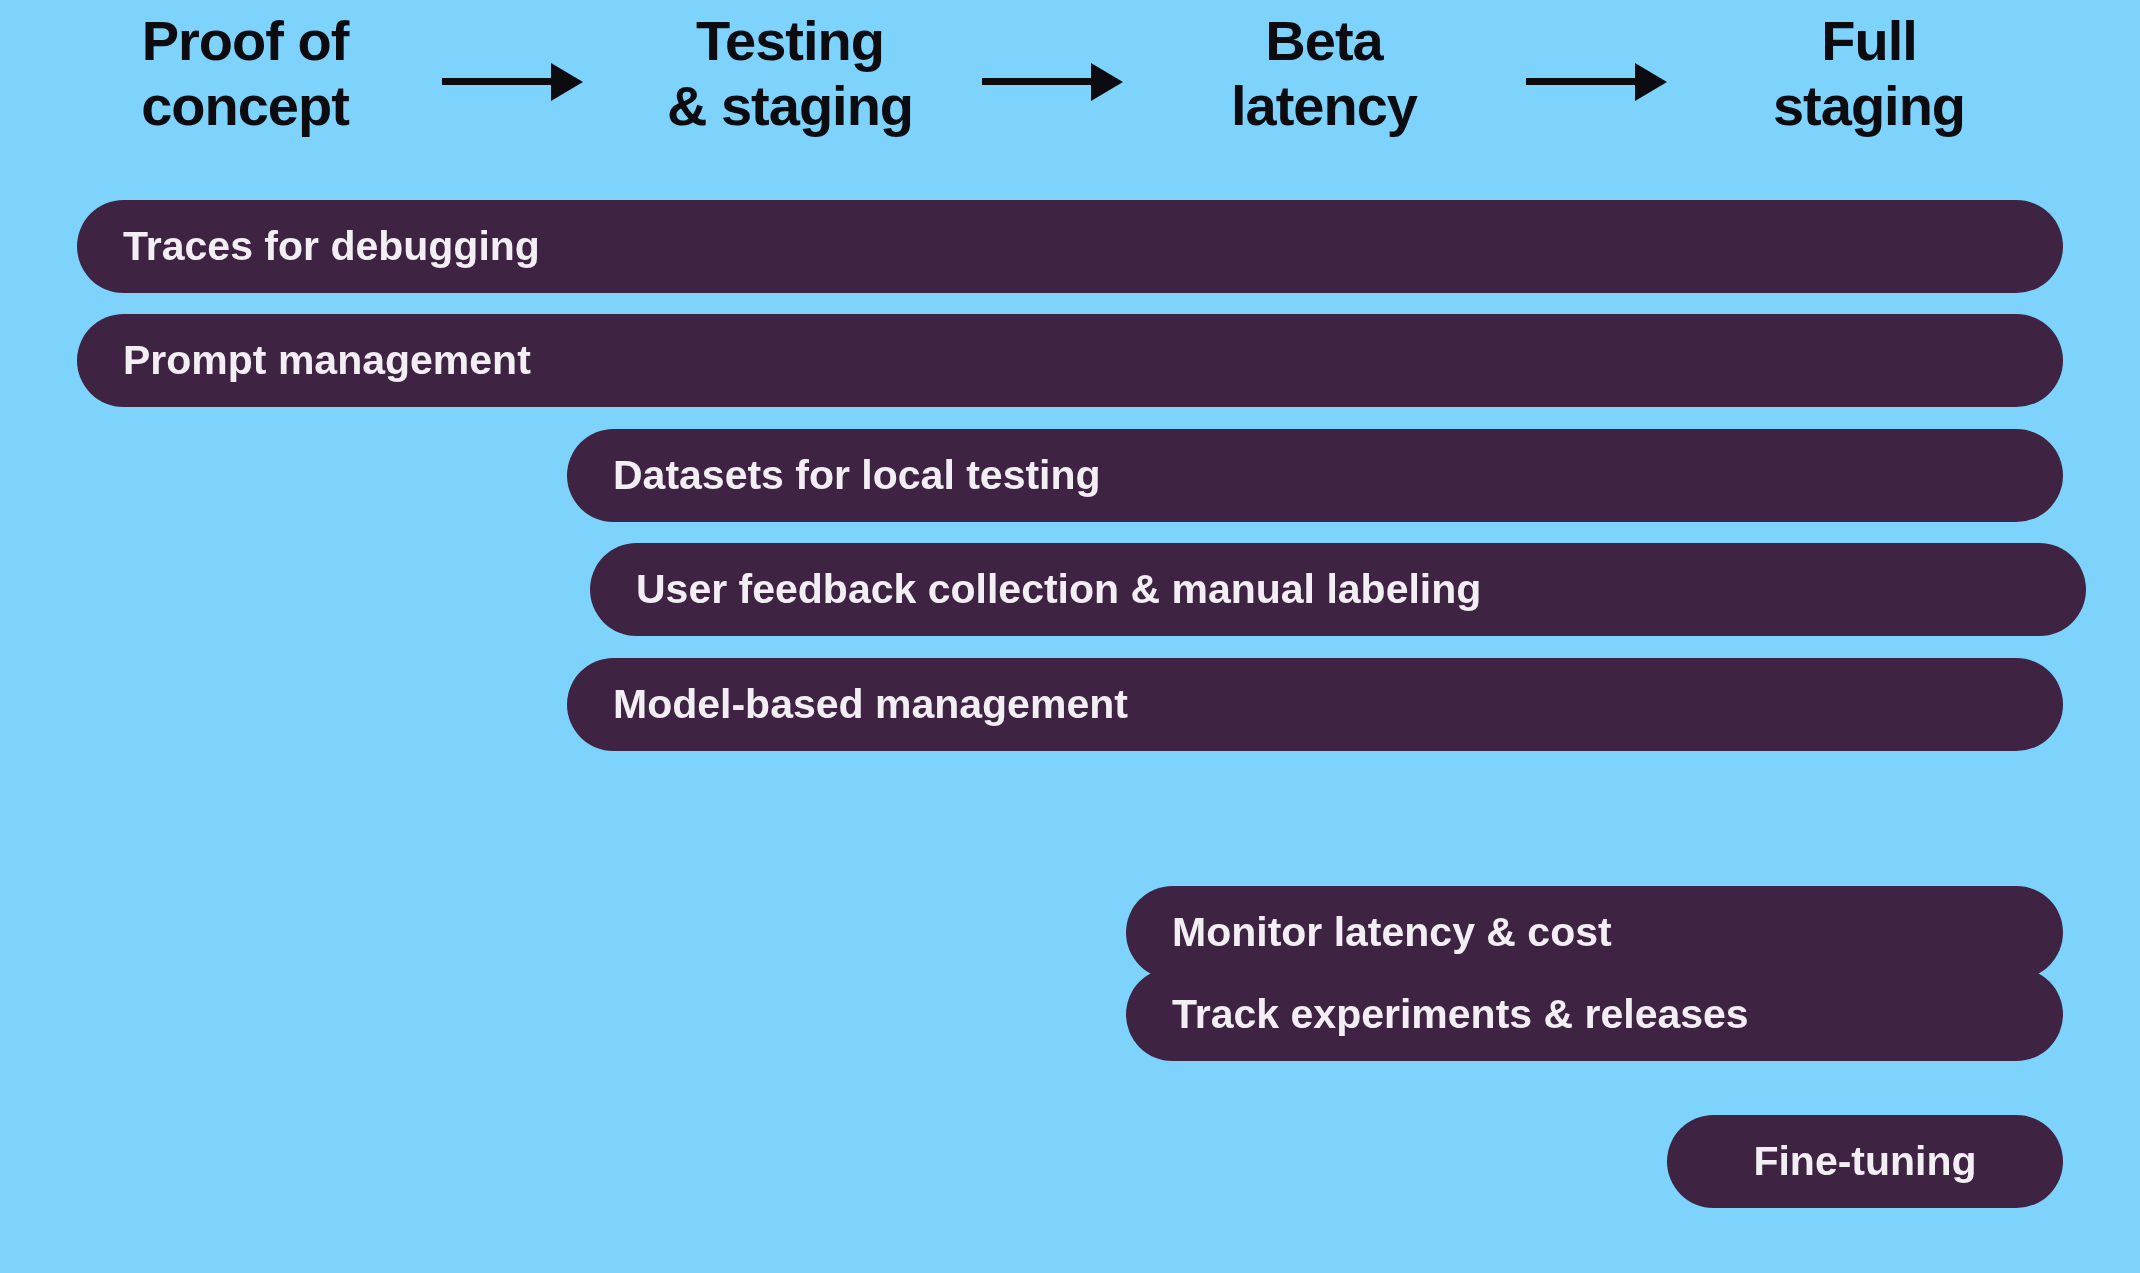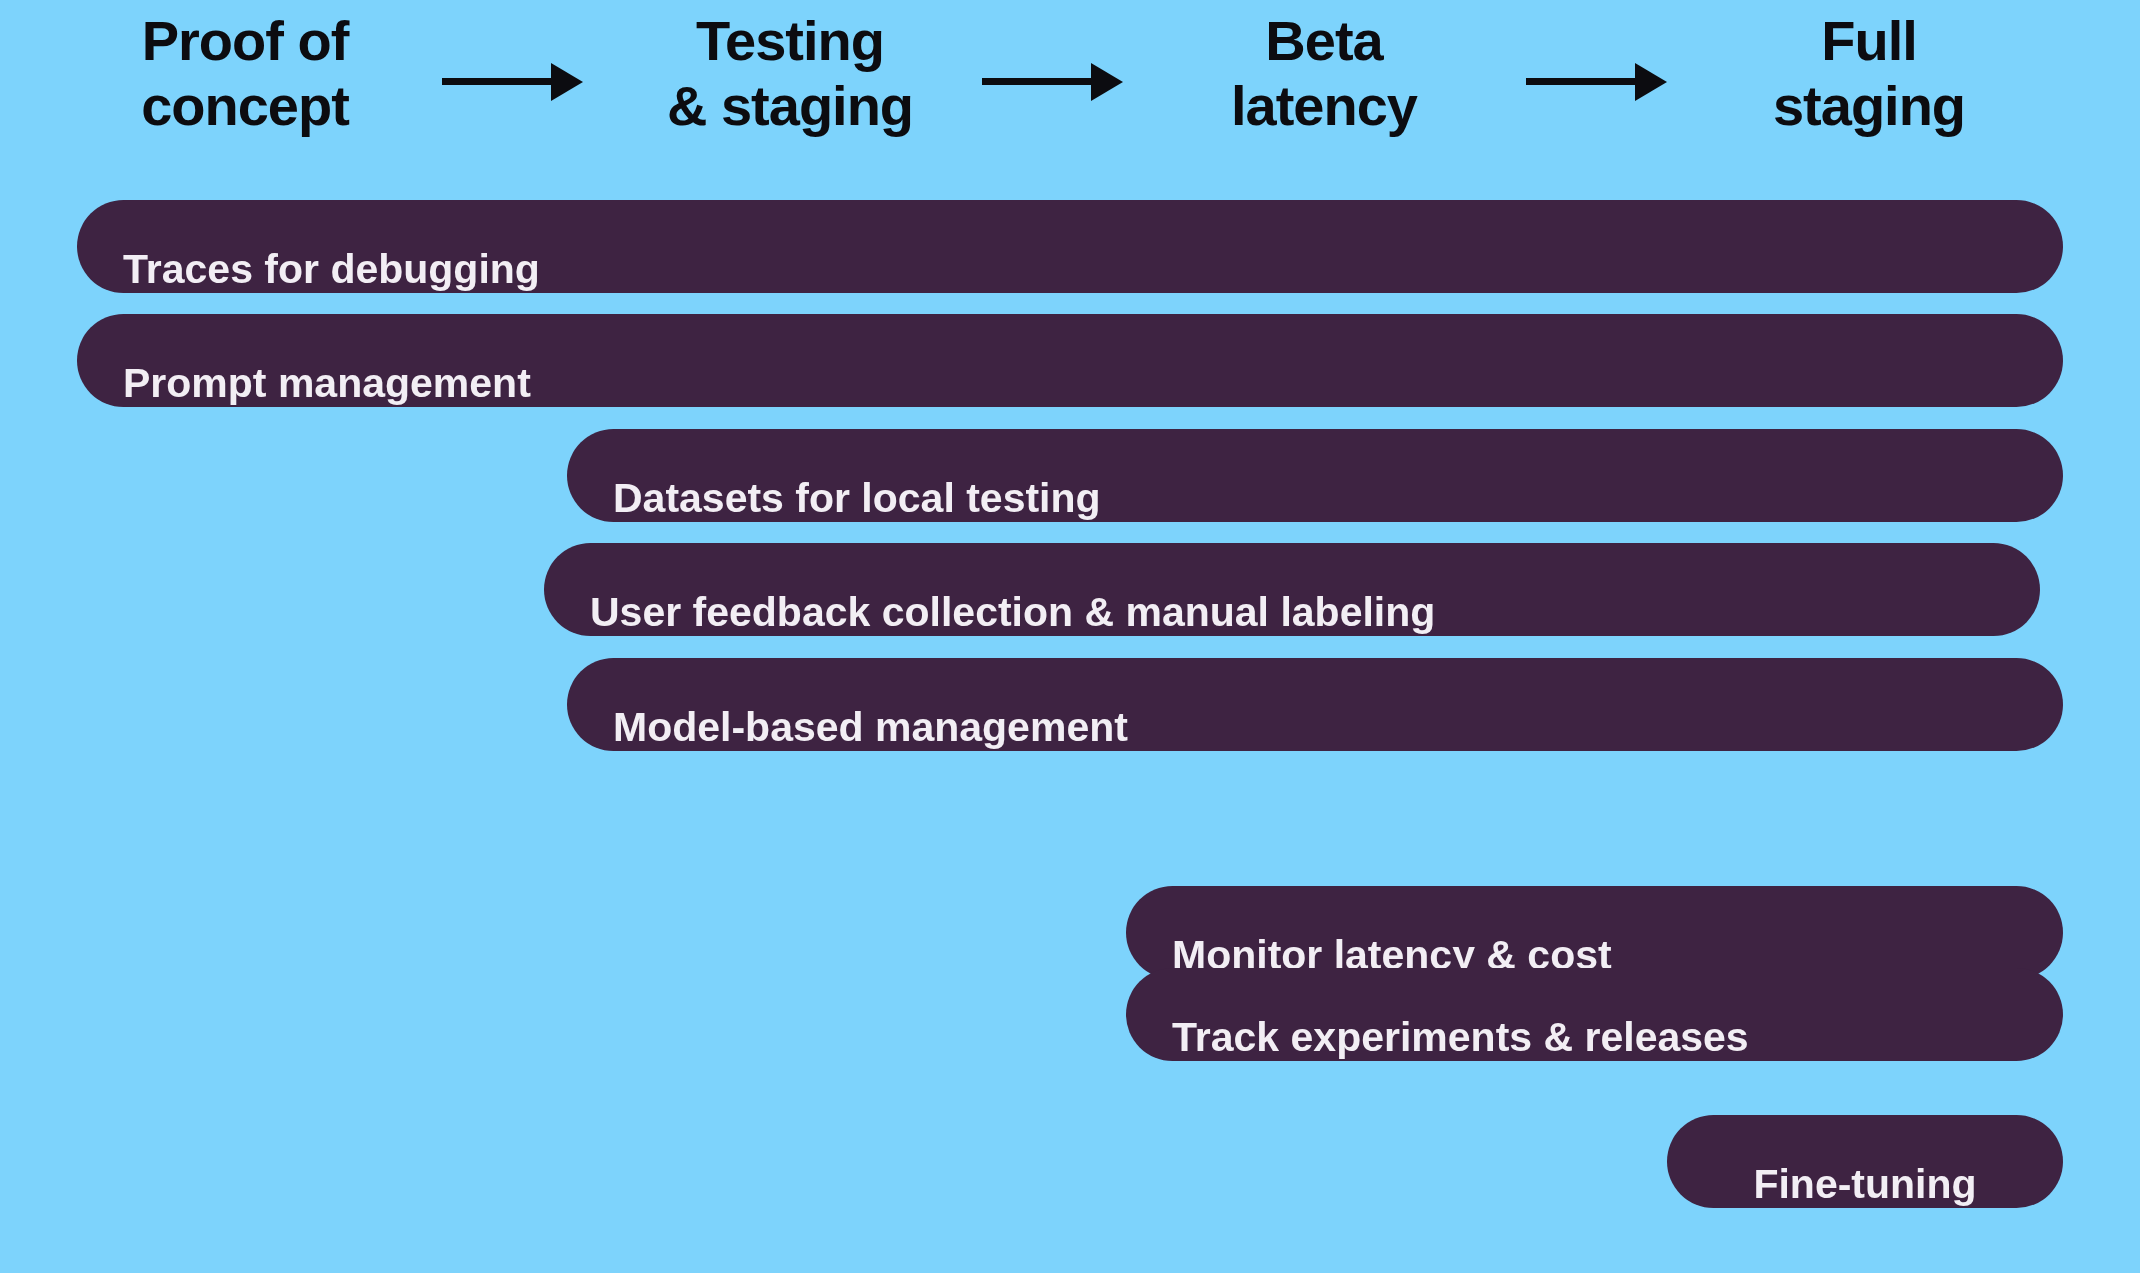--- a/index.html
+++ b/index.html
@@ -57,21 +57,21 @@
     border-bottom: 19px solid transparent;
   }
 
   
   .bar {
     position: absolute;
     height: 93px;
     background: #3e2342;
     border-radius: 47px;
     display: flex;
-    align-items: flex-end;
+    align-items: center;
     padding-left: 46px;
     box-sizing: border-box;
   }
   .bar.center {
     padding-left: 0;
     justify-content: center;
   }
   .bar .bar-label {
     color: #f2eef4;
     font-size: 41px;
@@ -109,21 +109,21 @@
 
   <div class="bar" style="left:77px;   top:200px;  width:1986px">
     <span class="bar-label">Traces for debugging</span>
   </div>
   <div class="bar" style="left:77px;   top:314px;  width:1986px">
     <span class="bar-label">Prompt management</span>
   </div>
   <div class="bar" style="left:567px;  top:429px;  width:1496px">
     <span class="bar-label">Datasets for local testing</span>
   </div>
-  <div class="bar" style="left:544px;  top:543px;  width:1496px">
+  <div class="bar" style="left:590px;  top:543px;  width:1496px">
     <span class="bar-label">User feedback collection &amp; manual labeling</span>
   </div>
   <div class="bar" style="left:567px;  top:658px;  width:1496px">
     <span class="bar-label">Model-based management</span>
   </div>
   <div class="bar" style="left:1126px; top:886px;  width:937px">
     <span class="bar-label">Monitor latency &amp; cost</span>
   </div>
   <div class="bar" style="left:1126px; top:968px; width:937px">
     <span class="bar-label">Track experiments &amp; releases</span>

